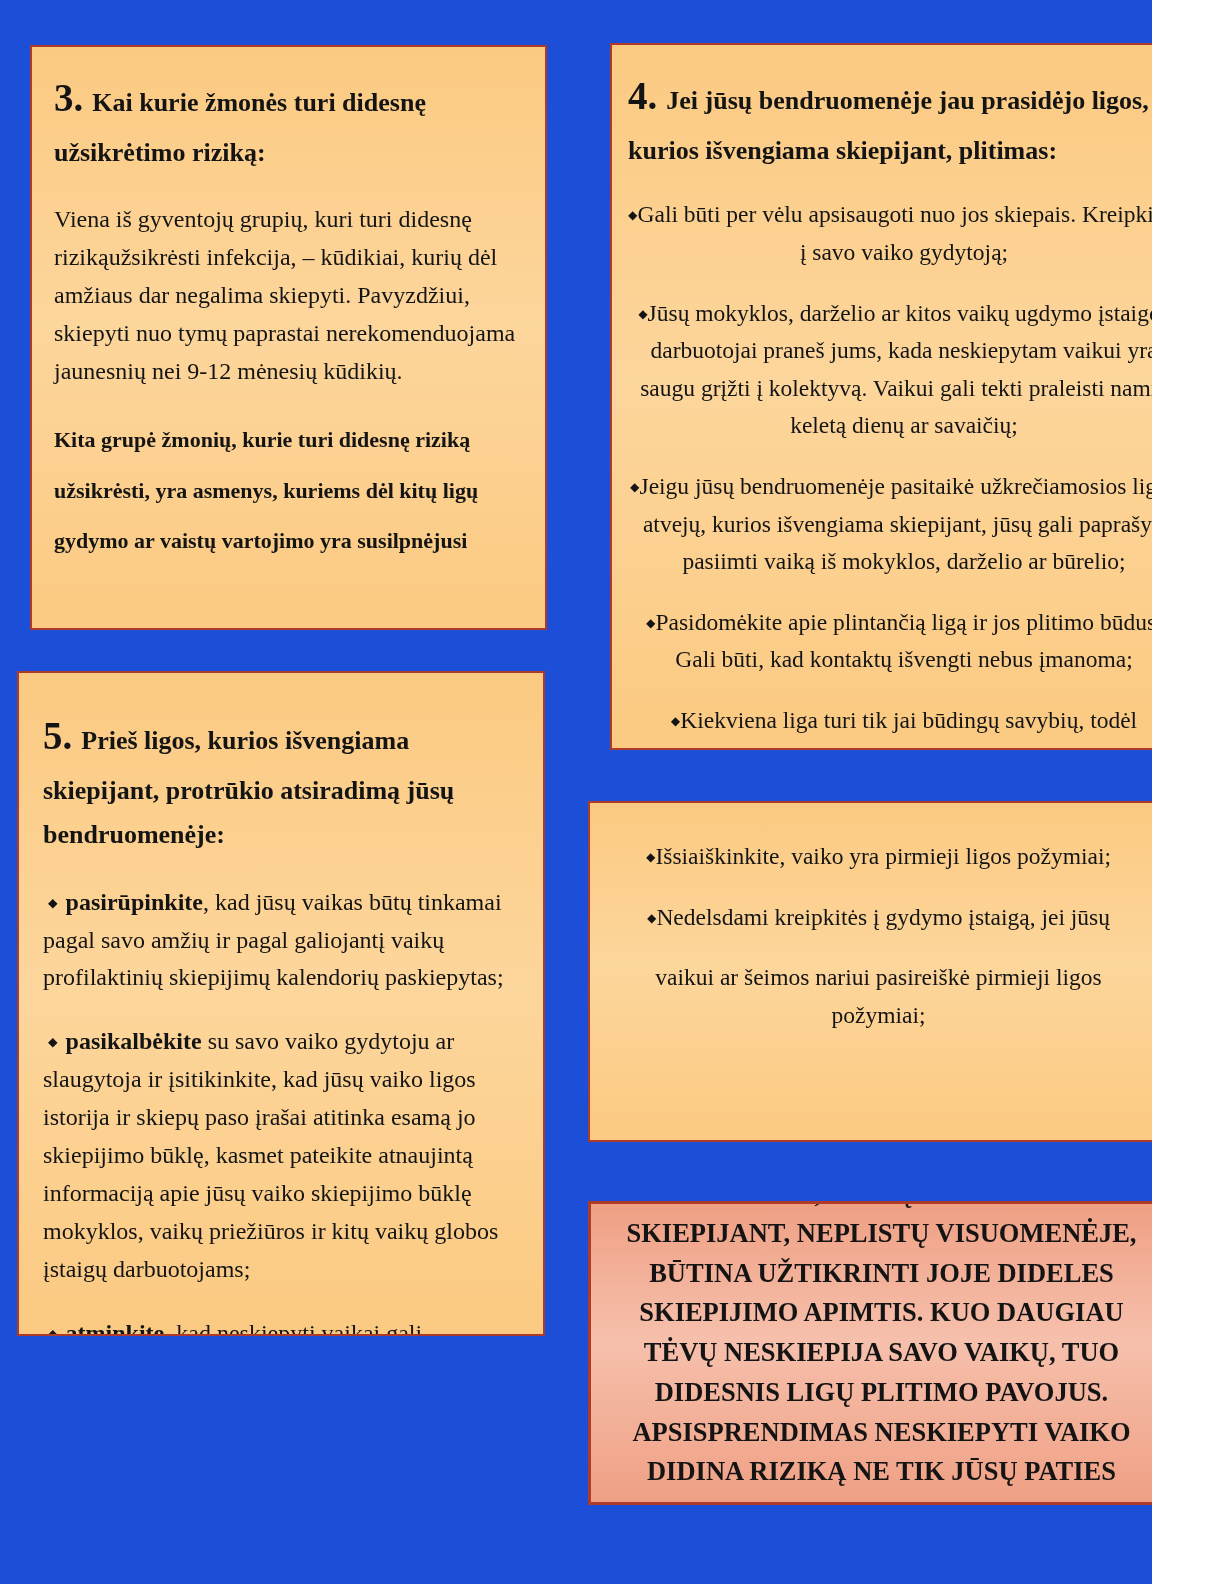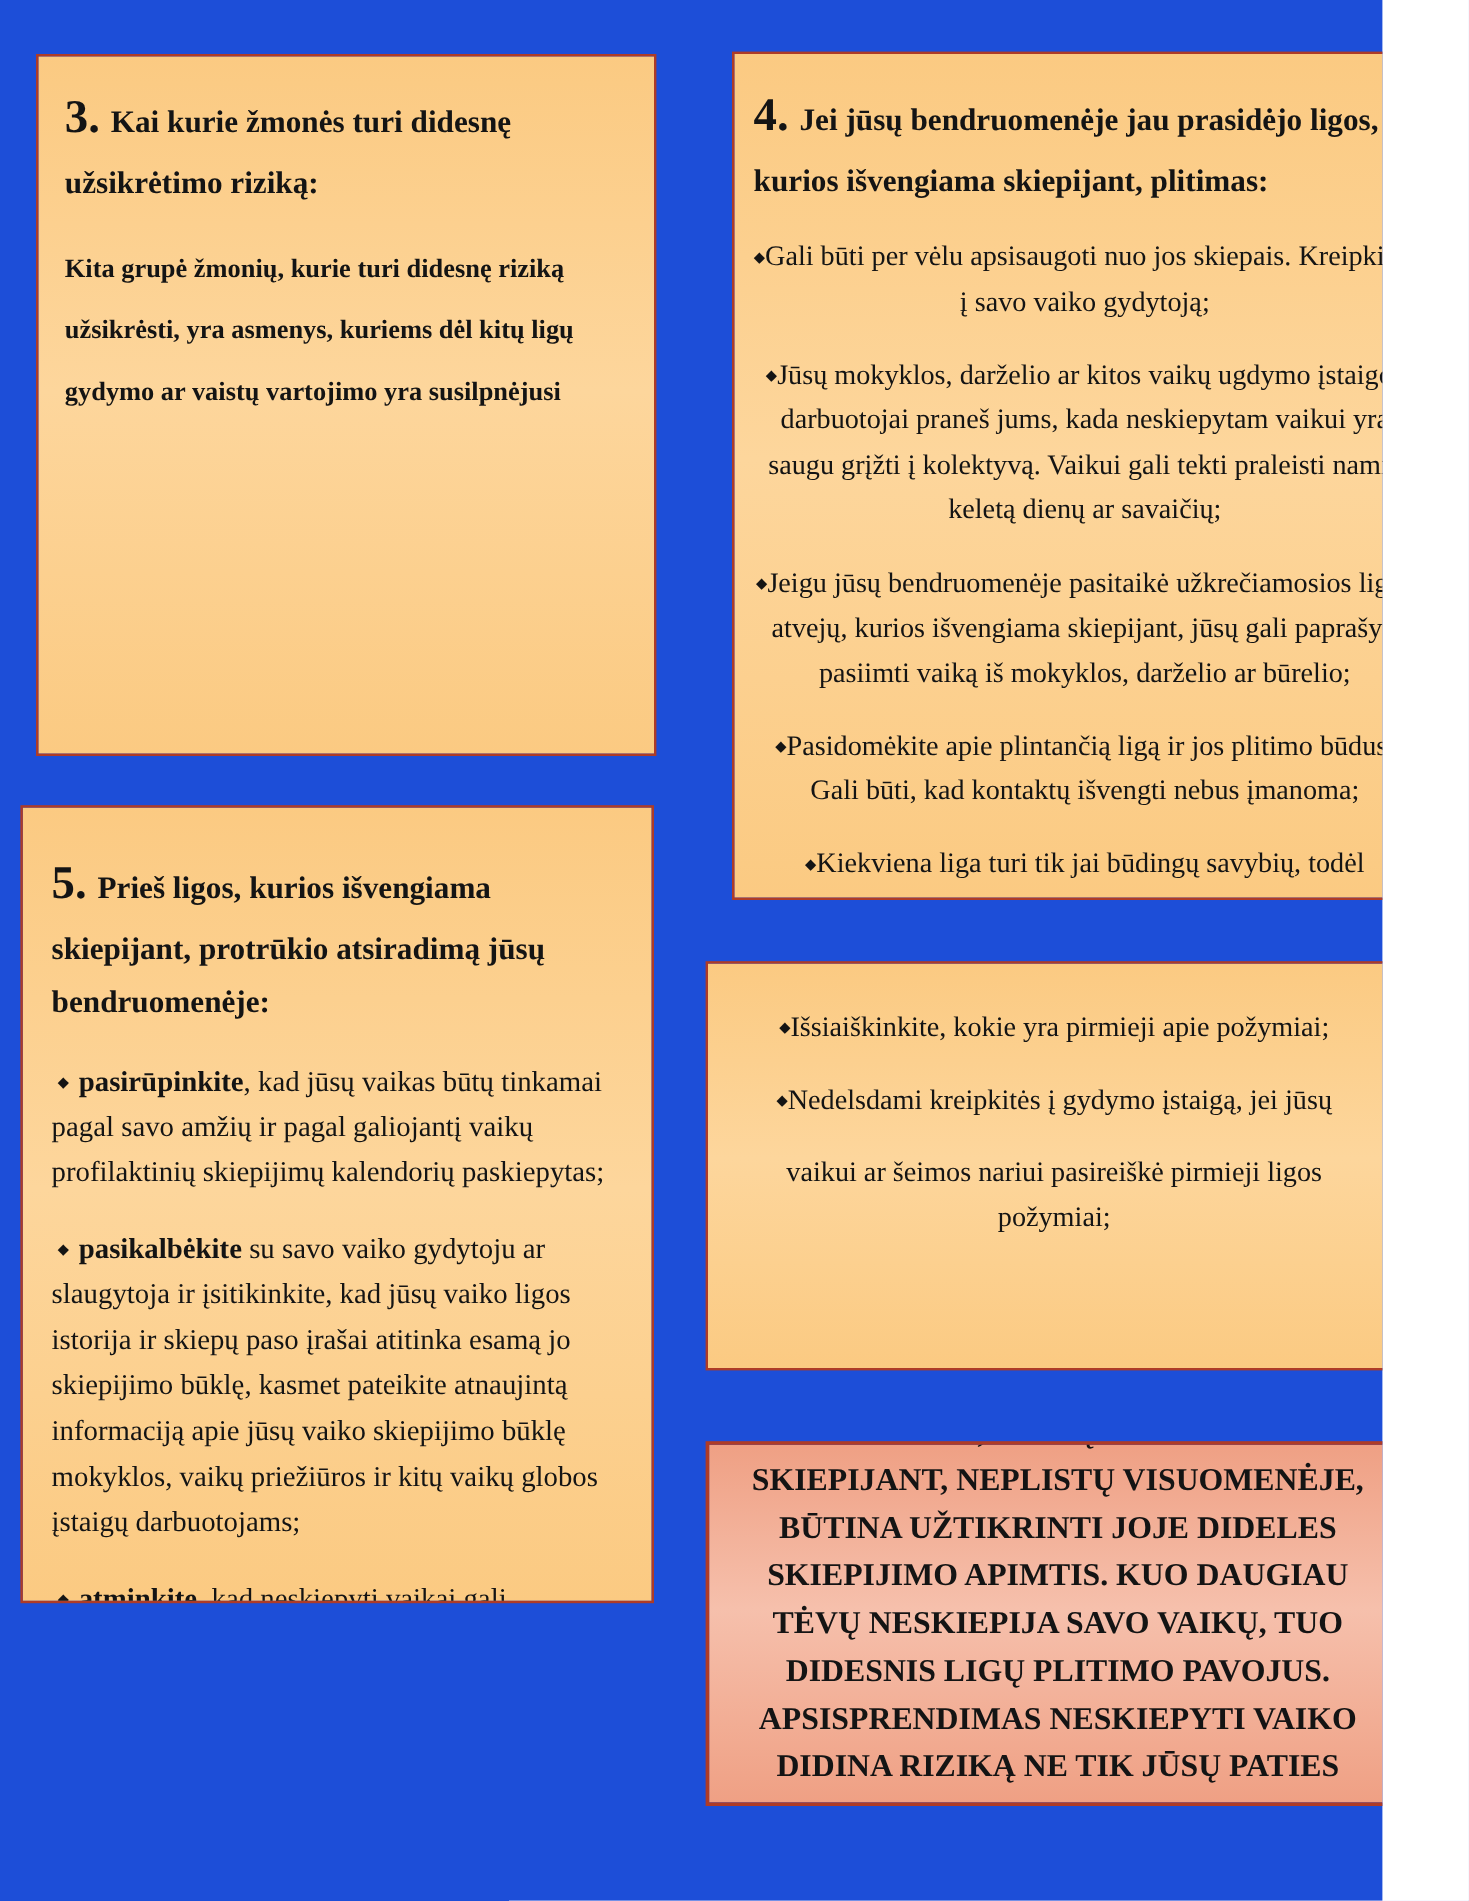--- a/index.html
+++ b/index.html
@@ -60,20 +60,21 @@
 </style>
 </head>
 <body>
 
 <div class="page">
 
   <section class="panel panel-3">
     <p class="head">
       <span class="num">3.</span><span>Kai kurie žmonės turi didesnę užsikrėtimo riziką:</span>
     </p>
+    <p class="body-p">Viena iš gyventojų grupių, kuri turi didesnę rizikąužsikrėsti infekcija, – kūdikiai, kurių dėl amžiaus dar negalima skiepyti. Pavyzdžiui, skiepyti nuo tymų paprastai nerekomenduojama jaunesnių nei 9-12 mėnesių kūdikių.</p>
     <p class="bold-spaced">Kita grupė žmonių, kurie turi didesnę riziką užsikrėsti, yra asmenys, kuriems dėl kitų ligų gydymo ar vaistų vartojimo yra susilpnėjusi</p>
 
   </section>
 
   <section class="panel panel-4">
     <p class="head">
       <span class="num">4.</span><span>Jei jūsų bendruomenėje jau prasidėjo ligos, kurios išvengiama skiepijant, plitimas:</span>
     </p>
     <div class="bullet body-p4"><span class="diamond">◆</span><span>Gali būti per vėlu apsisaugoti nuo jos skiepais. Kreipkitės į savo vaiko gydytoją;</span></div>
     <div class="bullet body-p4"><span class="diamond">◆</span><span>Jūsų mokyklos, darželio ar kitos vaikų ugdymo įstaigos darbuotojai praneš jums, kada neskiepytam vaikui yra saugu grįžti į kolektyvą. Vaikui gali tekti praleisti namie keletą dienų ar savaičių;</span></div>
@@ -86,21 +87,21 @@
     <p class="head">
       <span class="num">5.</span><span>Prieš ligos, kurios išvengiama skiepijant, protrūkio atsiradimą jūsų bendruomenėje:</span>
     </p>
     <div class="bullet-5"><span class="diamond sp">◆</span><b>pasirūpinkite</b><span>, kad jūsų vaikas būtų tinkamai pagal savo amžių ir pagal galiojantį vaikų profilaktinių skiepijimų kalendorių paskiepytas;</span></div>
     <div class="bullet-5"><span class="diamond sp">◆</span><b>pasikalbėkite</b><span> su savo vaiko gydytoju ar slaugytoja ir įsitikinkite, kad jūsų vaiko ligos istorija ir skiepų paso įrašai atitinka esamą jo skiepijimo būklę, kasmet pateikite atnaujintą informaciją apie jūsų vaiko skiepijimo būklę mokyklos, vaikų priežiūros ir kitų vaikų globos įstaigų darbuotojams;</span></div>
     <div class="bullet-5"><span class="diamond sp">◆</span><b>atminkite</b><span>, kad neskiepyti vaikai gali užsikrėsti nuo žmonių, kuriems ligos simptomai nepasireiškia.</span></div>
 
   </section>
 
   <section class="panel panel-6">
-    <div class="bullet body-p4"><span class="diamond">◆</span><span>Išsiaiškinkite, kokie yra pirmieji apie požymiai;</span></div>
+    <div class="bullet body-p4"><span class="diamond">◆</span><span>Išsiaiškinkite, vaiko yra pirmieji ligos požymiai;</span></div>
     <div class="bullet body-p4"><span class="diamond">◆</span><span>Nedelsdami kreipkitės į gydymo įstaigą, jei jūsų</span></div>
     <div class="bullet body-p4">vaikui ar šeimos nariui pasireiškė pirmieji ligos požymiai;</div>
   </section>
 
   <section class="panel panel-alert">
     <p class="alert-text">KAD LIGOS, KURIŲ IŠVENGIAMA SKIEPIJANT, NEPLISTŲ VISUOMENĖJE, BŪTINA UŽTIKRINTI JOJE DIDELES SKIEPIJIMO APIMTIS. KUO DAUGIAU TĖVŲ NESKIEPIJA SAVO VAIKŲ, TUO DIDESNIS LIGŲ PLITIMO PAVOJUS. APSISPRENDIMAS NESKIEPYTI VAIKO DIDINA RIZIKĄ NE TIK JŪSŲ PATIES VAIKUI, BET IR VISAI VISUOMENEI.</p>
   </section>
 
 </div>
 

